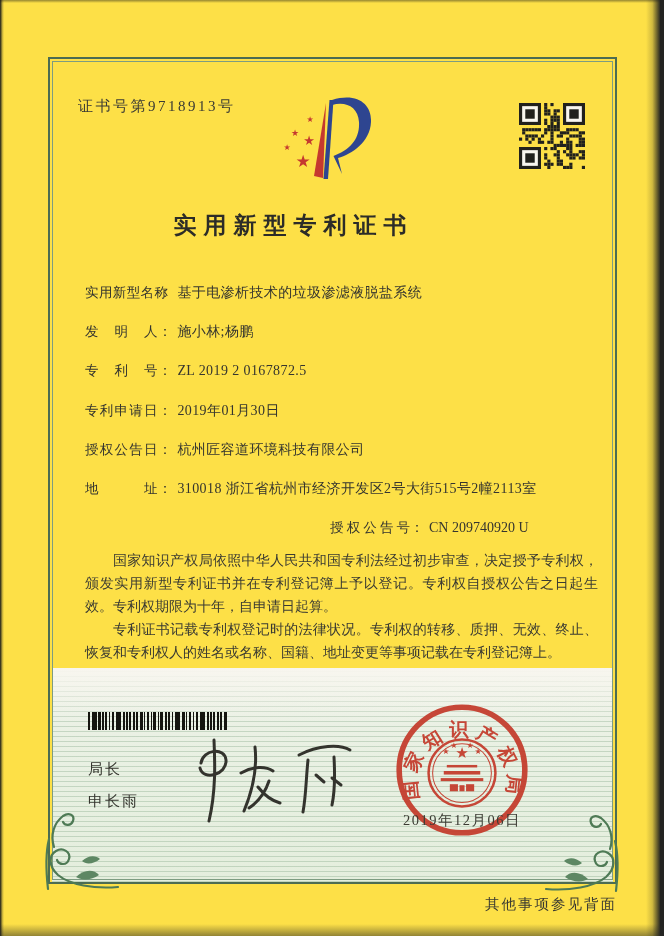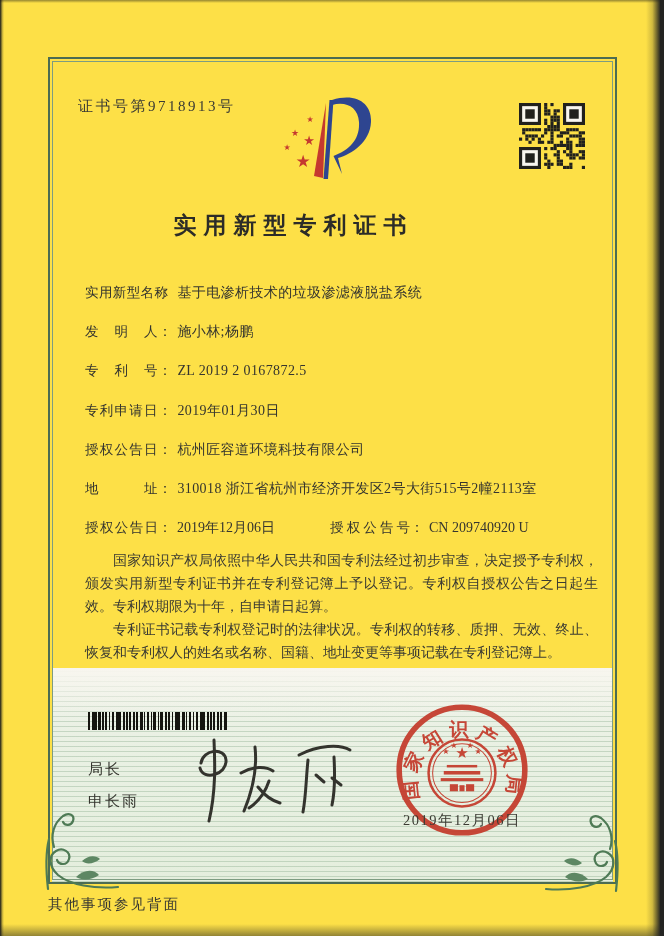--- a/index.html
+++ b/index.html
@@ -46,21 +46,21 @@
       repeating-linear-gradient(90deg,#15150f 0 1px,rgba(0,0,0,0) 1px 6px),
       repeating-linear-gradient(90deg,rgba(0,0,0,0) 0 5px,#15150f 5px 7px,rgba(0,0,0,0) 7px 12px);}
   .signer{position:absolute;left:88px;top:760px;z-index:3;font-size:15px;letter-spacing:2px;color:#33332d;}
   .signer div{margin-bottom:13px;}
   .signature{position:absolute;left:183px;top:733px;width:172px;height:98px;z-index:3;}
   .seal{position:absolute;left:386px;top:694px;width:152px;height:152px;z-index:2;opacity:.93;}
   .seal-date{position:absolute;left:386px;top:811px;width:152px;text-align:center;z-index:4;
     font-size:14.5px;letter-spacing:1.5px;color:#3b3b33;}
   .page-info{position:absolute;left:48px;top:857px;width:569px;text-align:center;z-index:3;
     font-size:13px;letter-spacing:1px;color:#45463f;}
-  .back-note{position:absolute;left:48px;top:895px;width:569px;text-align:left;
+  .back-note{position:absolute;left:48px;top:895px;width:569px;text-align:right;
     font-size:14.5px;letter-spacing:2px;color:#3a3a32;}
   .ornament{position:absolute;z-index:4;}
   .orn-left{left:42px;top:797px;width:80px;height:94px;}
   .orn-right{left:542px;top:799px;width:80px;height:94px;transform:scaleX(-1);}
 </style>
 </head>
 <body>
 
 <div class="screen">
 
@@ -241,23 +241,20 @@
     </div>
     <div class="frow">
       <span class="flabel">授权公告日</span><span class="fcolon">：</span><span>杭州匠容道环境科技有限公司</span>
     </div>
     <div class="frow">
       <span class="flabel">地址</span><span class="fcolon">：</span><span>310018 浙江省杭州市经济开发区2号大街515号2幢2113室</span>
     </div>
   </div>
 
   <div class="grant-row">
-    <span>
-      <span class="flabel">授权公告日</span><span class="fcolon">：</span><span>2019年12月06日</span>
-    </span>
     <span class="grant-col2">
       <span class="flabel" style="width:80px">授权公告号</span><span class="fcolon">：</span><span>CN 209740920 U</span>
     </span>
   </div>
 
   <div class="paras">
     <p>国家知识产权局依照中华人民共和国专利法经过初步审查，决定授予专利权，颁发实用新型专利证书并在专利登记簿上予以登记。专利权自授权公告之日起生效。专利权期限为十年，自申请日起算。</p>
     <p>专利证书记载专利权登记时的法律状况。专利权的转移、质押、无效、终止、恢复和专利权人的姓名或名称、国籍、地址变更等事项记载在专利登记簿上。</p>
   </div>
 

